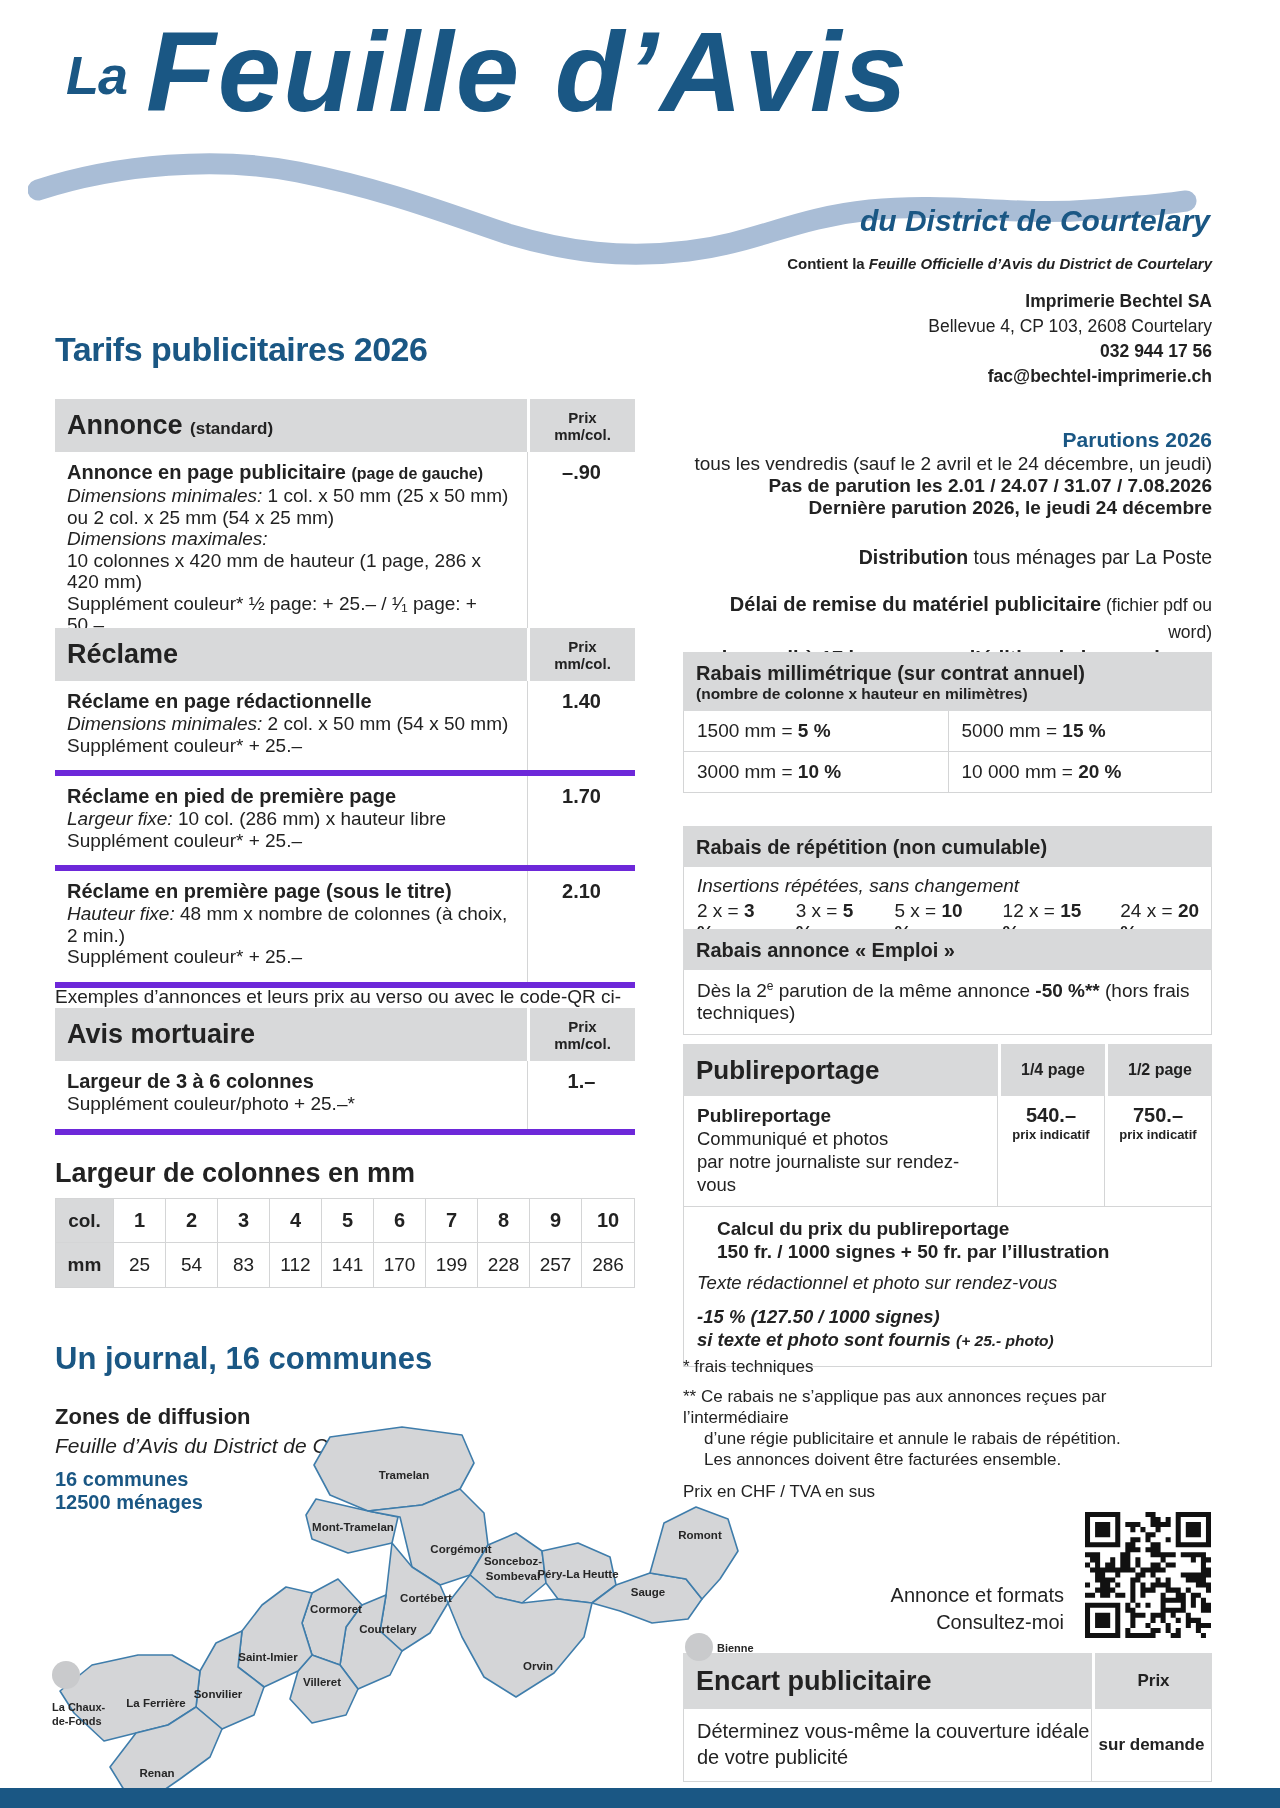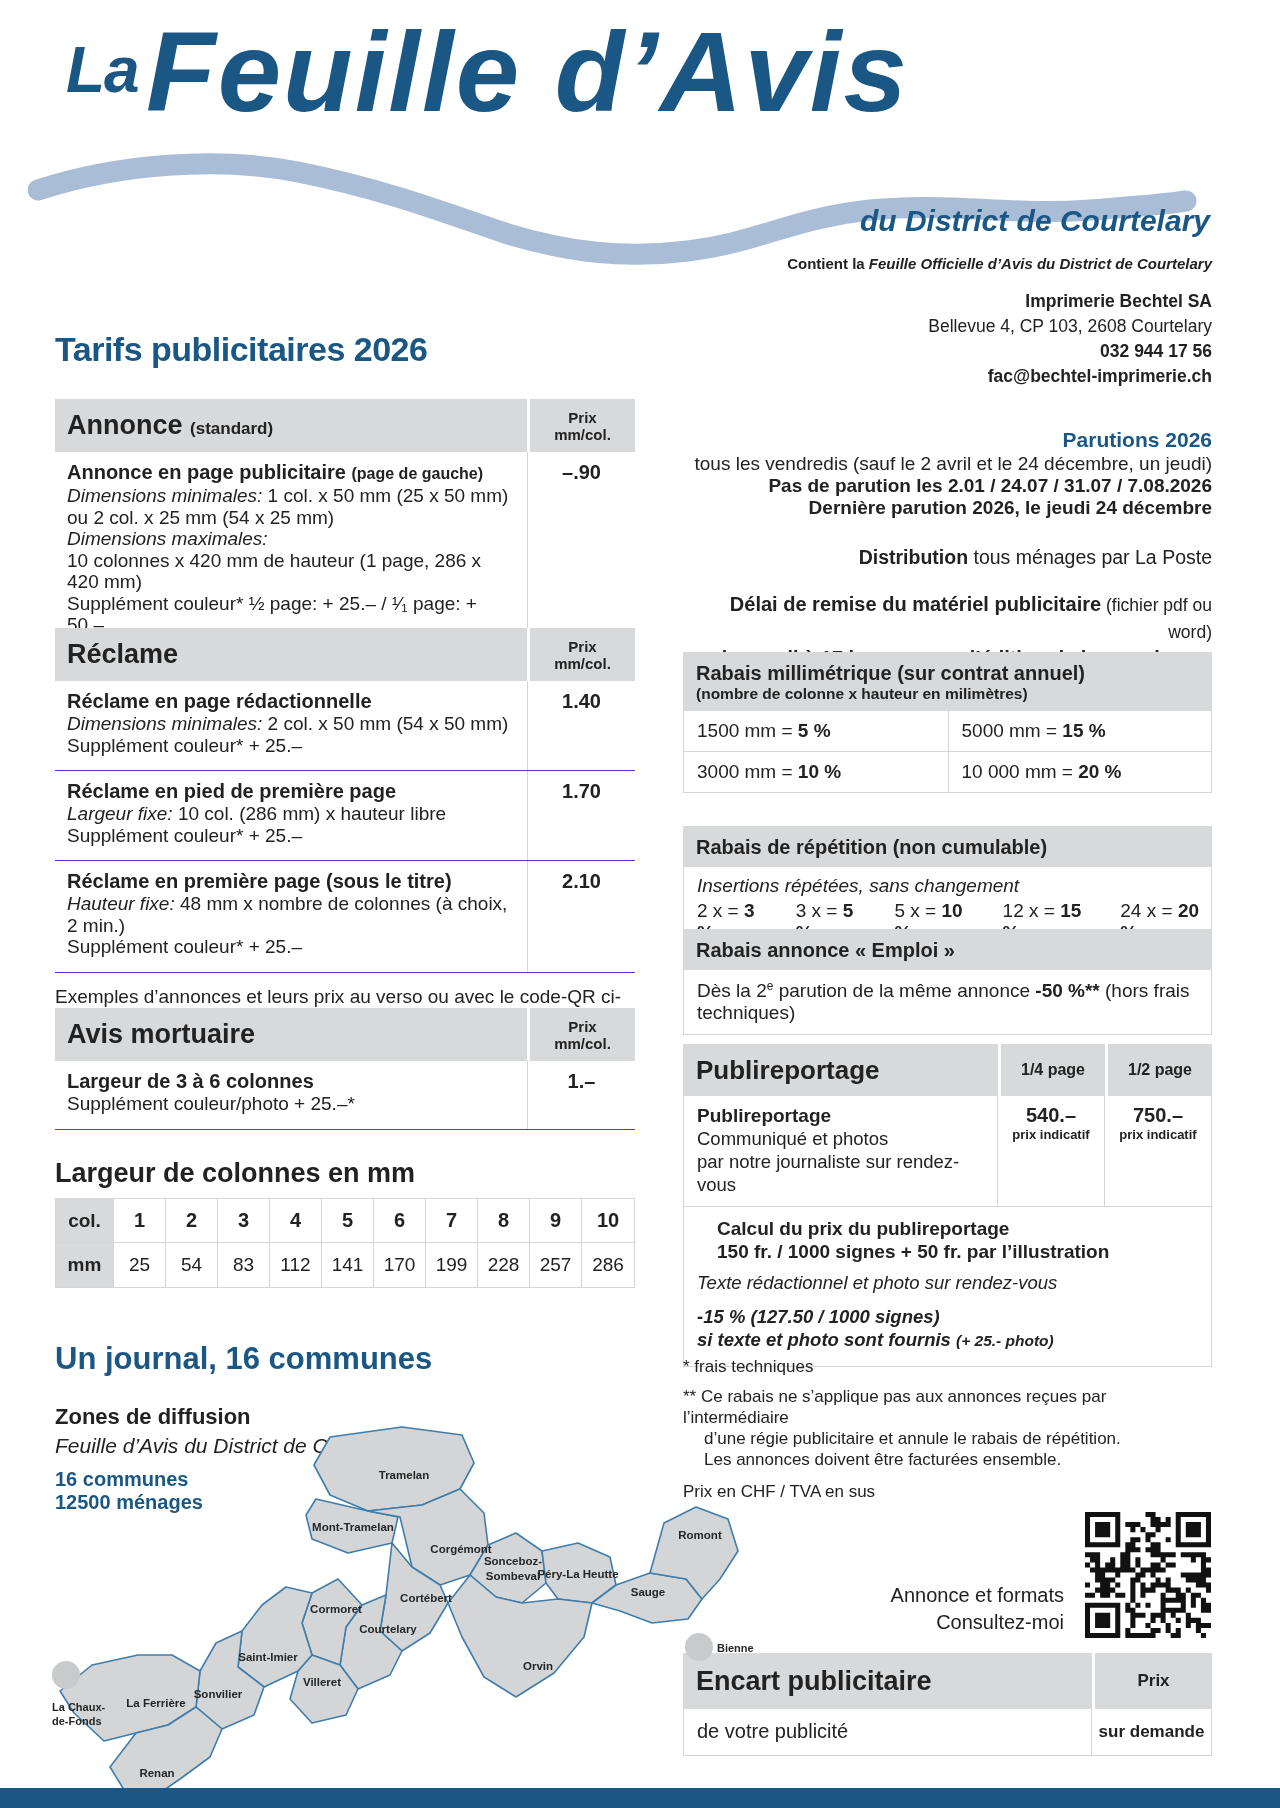--- a/index.html
+++ b/index.html
@@ -8,21 +8,21 @@
     position:relative; width:1280px; height:1808px; margin:0 auto;
     background:#ffffff; overflow:hidden;
     font-family:"Liberation Sans", sans-serif; color:#222;
   }
   .blue { color:#1a5784; }
   .it { font-style:italic; }
   .b { font-weight:bold; }
 
   
   .wave { position:absolute; left:28px; top:148px; width:1170px; height:120px; }
-  .logo-la { position:absolute; left:66px; top:33px; font-size:64px; font-weight:bold; font-style:italic; color:#1a5784; letter-spacing:-1px; }
+  .logo-la { position:absolute; left:66px; top:44px; font-size:54px; font-weight:bold; font-style:italic; color:#1a5784; letter-spacing:-1px; }
   .logo-main { position:absolute; left:146px; top:6px; font-size:114px; font-weight:bold; font-style:italic; color:#1a5784; letter-spacing:2px; white-space:nowrap; }
   .logo-sub { position:absolute; right:70px; top:204px; font-size:30px; font-weight:bold; font-style:italic; color:#1a5784; }
 
   
   .rcol { position:absolute; left:683px; top:0; width:529px; height:1808px; }
   .rcol .blk { position:absolute; width:100%; }
   .r-right { text-align:right; }
   .contains { top:255px; font-size:15px; font-weight:bold; }
   .printer { top:289px; font-size:17.5px; line-height:25px; }
   .parutions { top:429px; font-size:19px; line-height:22px; }
@@ -83,21 +83,21 @@
 
   
   .lcol { position:absolute; left:55px; top:0; width:580px; height:1808px; }
   .lcol .blk { position:absolute; width:100%; }
   .l-title { top:330px; font-size:34px; font-weight:bold; color:#1a5784; letter-spacing:-0.5px; }
 
   .tbl-head { display:grid; grid-template-columns:1fr 108px; background:#d8d9da; }
   .tbl-head .h-title { padding:11px 0 11px 12px; font-size:27px; font-weight:bold; }
   .tbl-head .h-title .nt { font-size:17px; }
   .tbl-head .h-price { border-left:3px solid #fff; display:flex; flex-direction:column; justify-content:center; align-items:center; font-size:15px; font-weight:bold; line-height:17px; }
-  .tbl-row { display:grid; grid-template-columns:1fr 108px; background:#fff; border-bottom:1px solid #6d28d9; }
+  .tbl-row { display:grid; grid-template-columns:1fr 108px; background:#fff; border-bottom:6px solid #6d28d9; }
   .tbl-row .cell { padding:9px 10px 14px 12px; }
   .tbl-row .price { border-left:1px solid #d4d5d6; text-align:center; font-size:20px; font-weight:bold; padding-top:9px; }
   .row-title { font-size:20px; font-weight:bold; line-height:23px; }
   .row-title .nt { font-size:16px; }
   .ln { font-size:19px; line-height:21.5px; }
 
   .annonce { top:399px; }
   .reclame { top:628px; }
   .exemples { top:986px; font-size:19px; }
   .avis { top:1008px; }
@@ -247,20 +247,21 @@
       <div>Consultez-moi</div>
     </div>
 
     <div class="blk encart rtbl">
       <div class="enc-head">
         <div class="t">Encart publicitaire</div>
         <div class="p">Prix</div>
       </div>
       <div class="enc-row">
         <div class="c">
+          <div>Déterminez vous-même la couverture idéale</div>
           <div>de votre publicité</div>
         </div>
         <div class="p">sur demande</div>
       </div>
     </div>
   </div>
 
   <svg id="qr-svg" class="qr-box" viewBox="0 0 125 125" xmlns="http://www.w3.org/2000/svg">
       <path d="M60,0h5v5h-5zM65,0h5v5h-5zM65,5h5v5h-5zM70,5h5v5h-5zM80,5h5v5h-5zM40,10h5v5h-5zM45,10h5v5h-5zM50,10h5v5h-5zM65,10h5v5h-5zM70,10h5v5h-5zM75,10h5v5h-5zM80,10h5v5h-5zM45,15h5v5h-5zM55,15h5v5h-5zM70,15h5v5h-5zM60,20h5v5h-5zM65,20h5v5h-5zM45,25h5v5h-5zM50,25h5v5h-5zM60,25h5v5h-5zM80,25h5v5h-5zM40,30h5v5h-5zM45,30h5v5h-5zM65,30h5v5h-5zM70,30h5v5h-5zM40,35h5v5h-5zM45,35h5v5h-5zM50,35h5v5h-5zM60,35h5v5h-5zM65,35h5v5h-5zM70,35h5v5h-5zM0,40h5v5h-5zM5,40h5v5h-5zM10,40h5v5h-5zM35,40h5v5h-5zM40,40h5v5h-5zM65,40h5v5h-5zM70,40h5v5h-5zM75,40h5v5h-5zM80,40h5v5h-5zM85,40h5v5h-5zM95,40h5v5h-5zM100,40h5v5h-5zM105,40h5v5h-5zM110,40h5v5h-5zM115,40h5v5h-5zM5,45h5v5h-5zM10,45h5v5h-5zM25,45h5v5h-5zM35,45h5v5h-5zM40,45h5v5h-5zM50,45h5v5h-5zM75,45h5v5h-5zM105,45h5v5h-5zM115,45h5v5h-5zM120,45h5v5h-5zM0,50h5v5h-5zM10,50h5v5h-5zM20,50h5v5h-5zM25,50h5v5h-5zM35,50h5v5h-5zM40,50h5v5h-5zM50,50h5v5h-5zM65,50h5v5h-5zM70,50h5v5h-5zM80,50h5v5h-5zM85,50h5v5h-5zM115,50h5v5h-5zM5,55h5v5h-5zM10,55h5v5h-5zM15,55h5v5h-5zM20,55h5v5h-5zM25,55h5v5h-5zM30,55h5v5h-5zM35,55h5v5h-5zM40,55h5v5h-5zM45,55h5v5h-5zM55,55h5v5h-5zM60,55h5v5h-5zM65,55h5v5h-5zM70,55h5v5h-5zM75,55h5v5h-5zM115,55h5v5h-5zM120,55h5v5h-5zM10,60h5v5h-5zM15,60h5v5h-5zM30,60h5v5h-5zM50,60h5v5h-5zM55,60h5v5h-5zM65,60h5v5h-5zM95,60h5v5h-5zM100,60h5v5h-5zM105,60h5v5h-5zM110,60h5v5h-5zM115,60h5v5h-5zM120,60h5v5h-5zM10,65h5v5h-5zM15,65h5v5h-5zM20,65h5v5h-5zM25,65h5v5h-5zM45,65h5v5h-5zM50,65h5v5h-5zM70,65h5v5h-5zM80,65h5v5h-5zM100,65h5v5h-5zM105,65h5v5h-5zM110,65h5v5h-5zM115,65h5v5h-5zM0,70h5v5h-5zM15,70h5v5h-5zM20,70h5v5h-5zM30,70h5v5h-5zM45,70h5v5h-5zM55,70h5v5h-5zM65,70h5v5h-5zM70,70h5v5h-5zM75,70h5v5h-5zM80,70h5v5h-5zM110,70h5v5h-5zM115,70h5v5h-5zM120,70h5v5h-5zM10,75h5v5h-5zM15,75h5v5h-5zM20,75h5v5h-5zM25,75h5v5h-5zM45,75h5v5h-5zM55,75h5v5h-5zM60,75h5v5h-5zM65,75h5v5h-5zM80,75h5v5h-5zM85,75h5v5h-5zM90,75h5v5h-5zM100,75h5v5h-5zM120,75h5v5h-5zM0,80h5v5h-5zM5,80h5v5h-5zM15,80h5v5h-5zM20,80h5v5h-5zM30,80h5v5h-5zM35,80h5v5h-5zM45,80h5v5h-5zM55,80h5v5h-5zM75,80h5v5h-5zM90,80h5v5h-5zM95,80h5v5h-5zM105,80h5v5h-5zM110,80h5v5h-5zM45,85h5v5h-5zM75,85h5v5h-5zM80,85h5v5h-5zM85,85h5v5h-5zM90,85h5v5h-5zM95,85h5v5h-5zM105,85h5v5h-5zM115,85h5v5h-5zM40,90h5v5h-5zM50,90h5v5h-5zM60,90h5v5h-5zM75,90h5v5h-5zM95,90h5v5h-5zM105,90h5v5h-5zM115,90h5v5h-5zM120,90h5v5h-5zM40,95h5v5h-5zM45,95h5v5h-5zM75,95h5v5h-5zM80,95h5v5h-5zM85,95h5v5h-5zM90,95h5v5h-5zM95,95h5v5h-5zM115,95h5v5h-5zM120,95h5v5h-5zM45,100h5v5h-5zM50,100h5v5h-5zM55,100h5v5h-5zM65,100h5v5h-5zM70,100h5v5h-5zM75,100h5v5h-5zM85,100h5v5h-5zM100,100h5v5h-5zM45,105h5v5h-5zM65,105h5v5h-5zM75,105h5v5h-5zM90,105h5v5h-5zM100,105h5v5h-5zM105,105h5v5h-5zM110,105h5v5h-5zM45,110h5v5h-5zM60,110h5v5h-5zM80,110h5v5h-5zM100,110h5v5h-5zM110,110h5v5h-5zM115,110h5v5h-5zM120,110h5v5h-5zM40,115h5v5h-5zM65,115h5v5h-5zM70,115h5v5h-5zM80,115h5v5h-5zM90,115h5v5h-5zM110,115h5v5h-5zM40,120h5v5h-5zM45,120h5v5h-5zM50,120h5v5h-5zM55,120h5v5h-5zM60,120h5v5h-5zM65,120h5v5h-5zM85,120h5v5h-5zM90,120h5v5h-5zM115,120h5v5h-5zM0,0h35v35h-35zM5,5h25v25h-25zM10,10h15v15h-15zM90,0h35v35h-35zM95,5h25v25h-25zM100,10h15v15h-15zM0,90h35v35h-35zM5,95h25v25h-25zM10,100h15v15h-15z" fill="#111" fill-rule="evenodd"></path>
     </svg>

